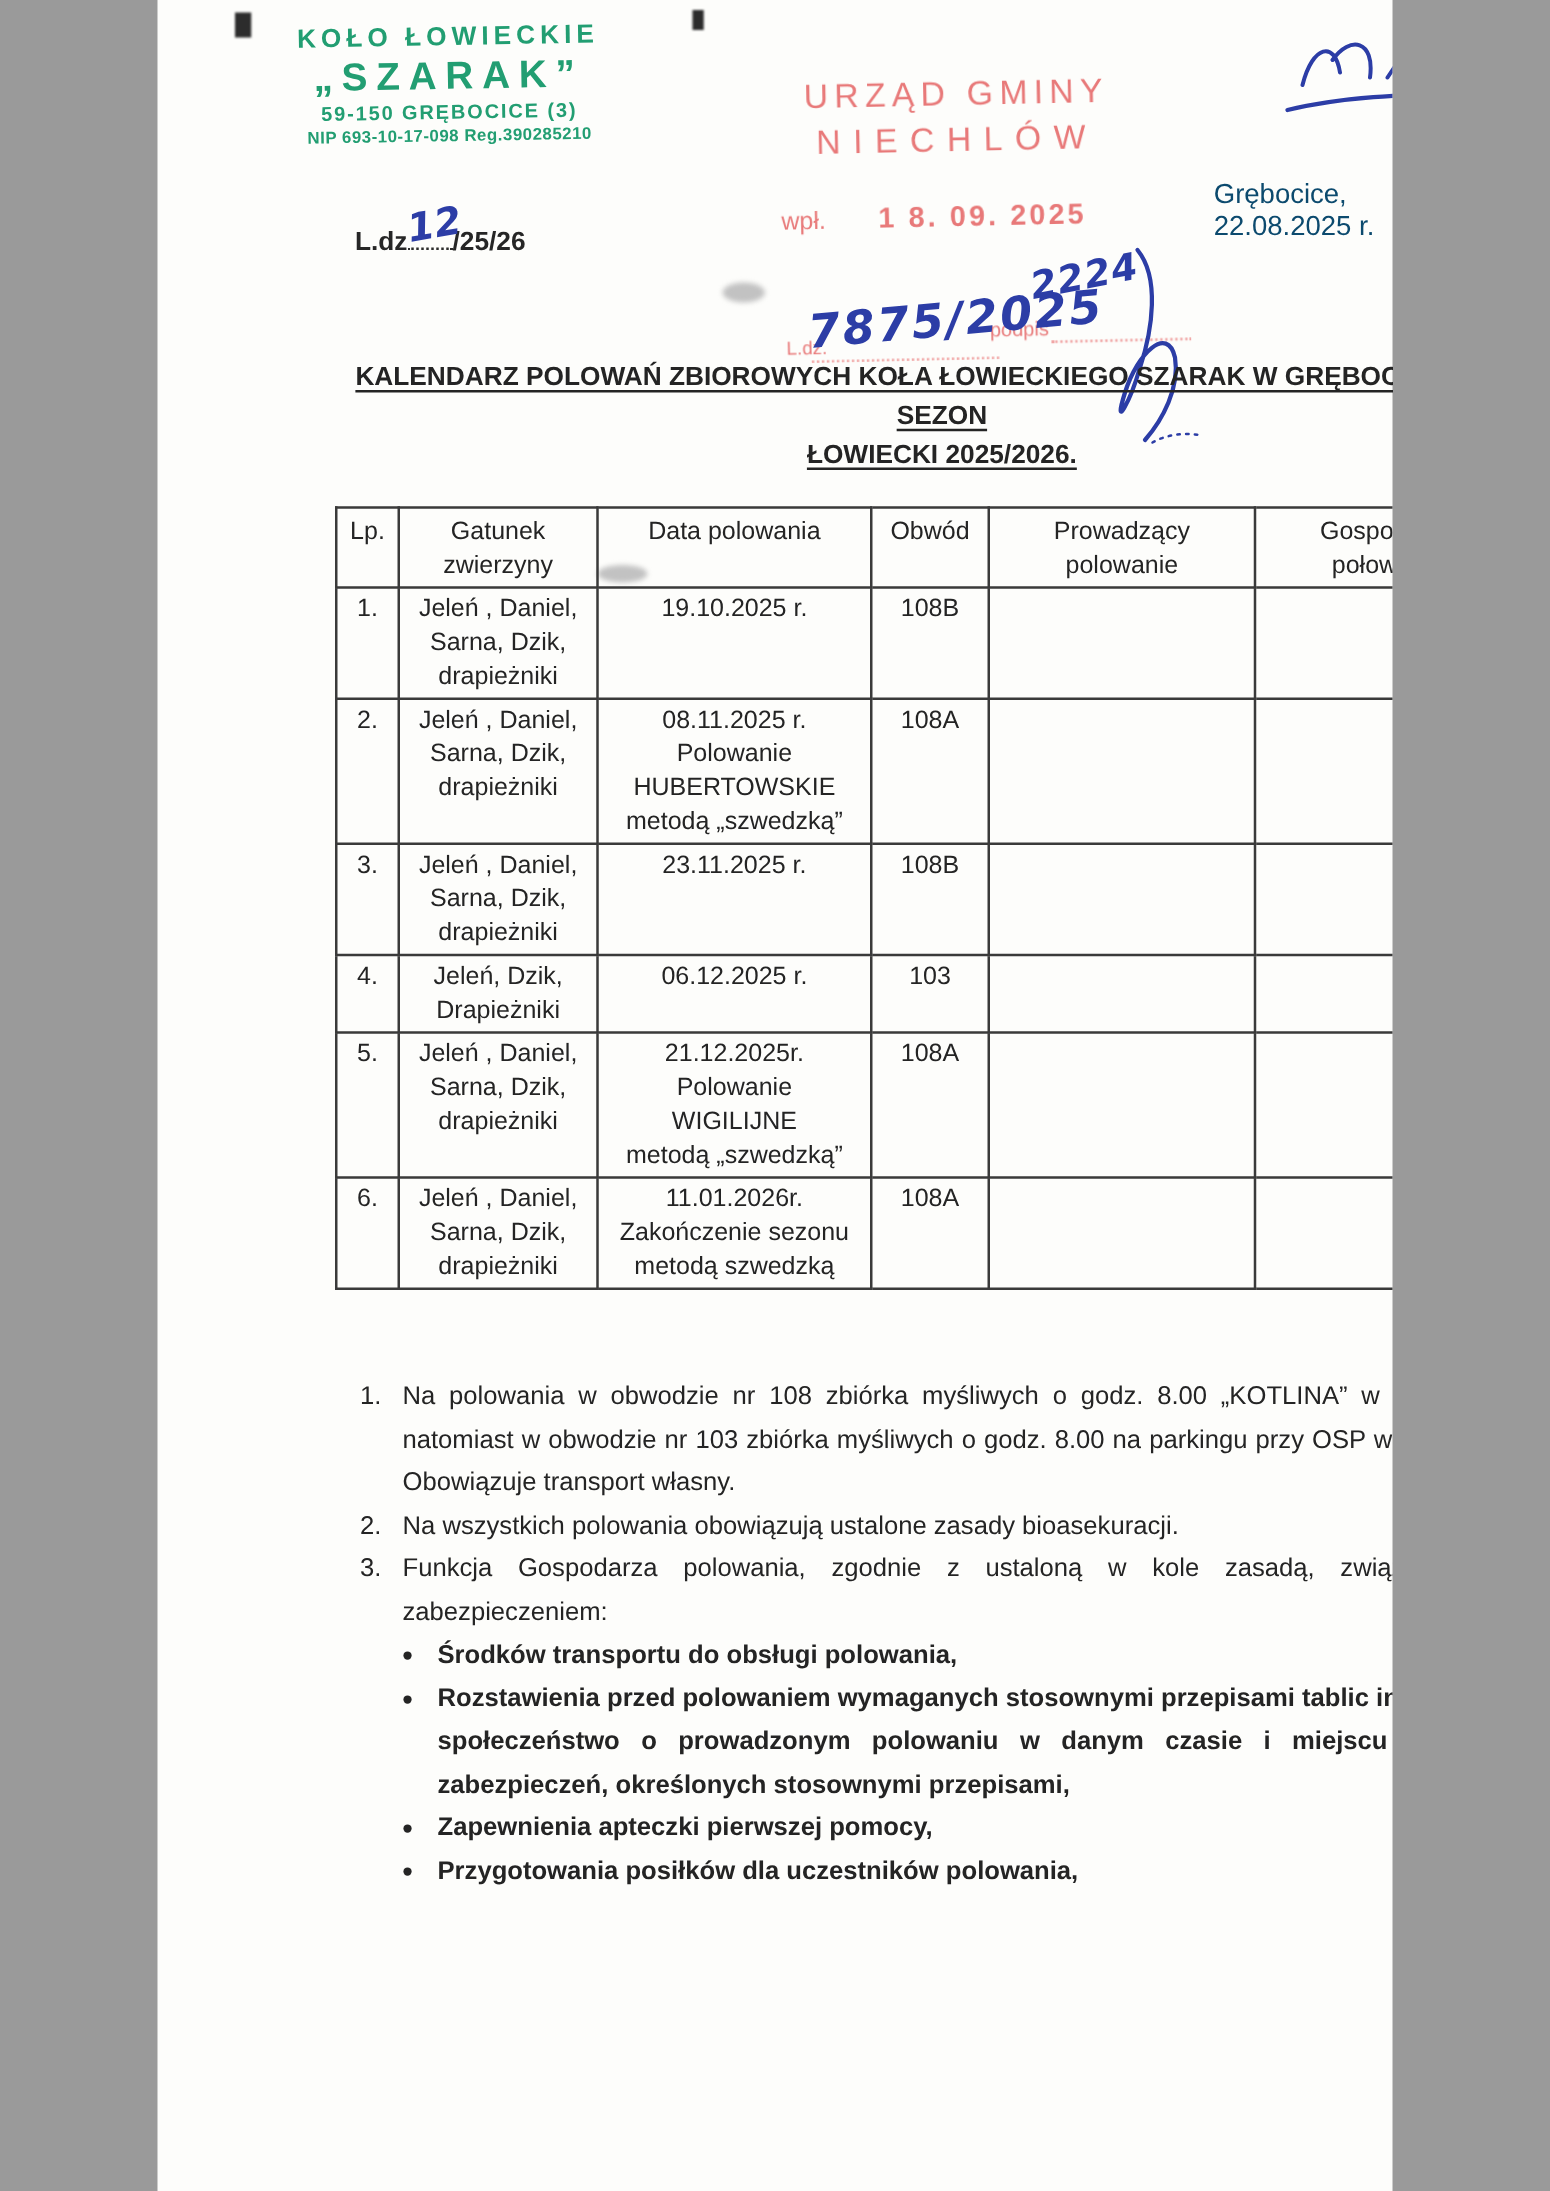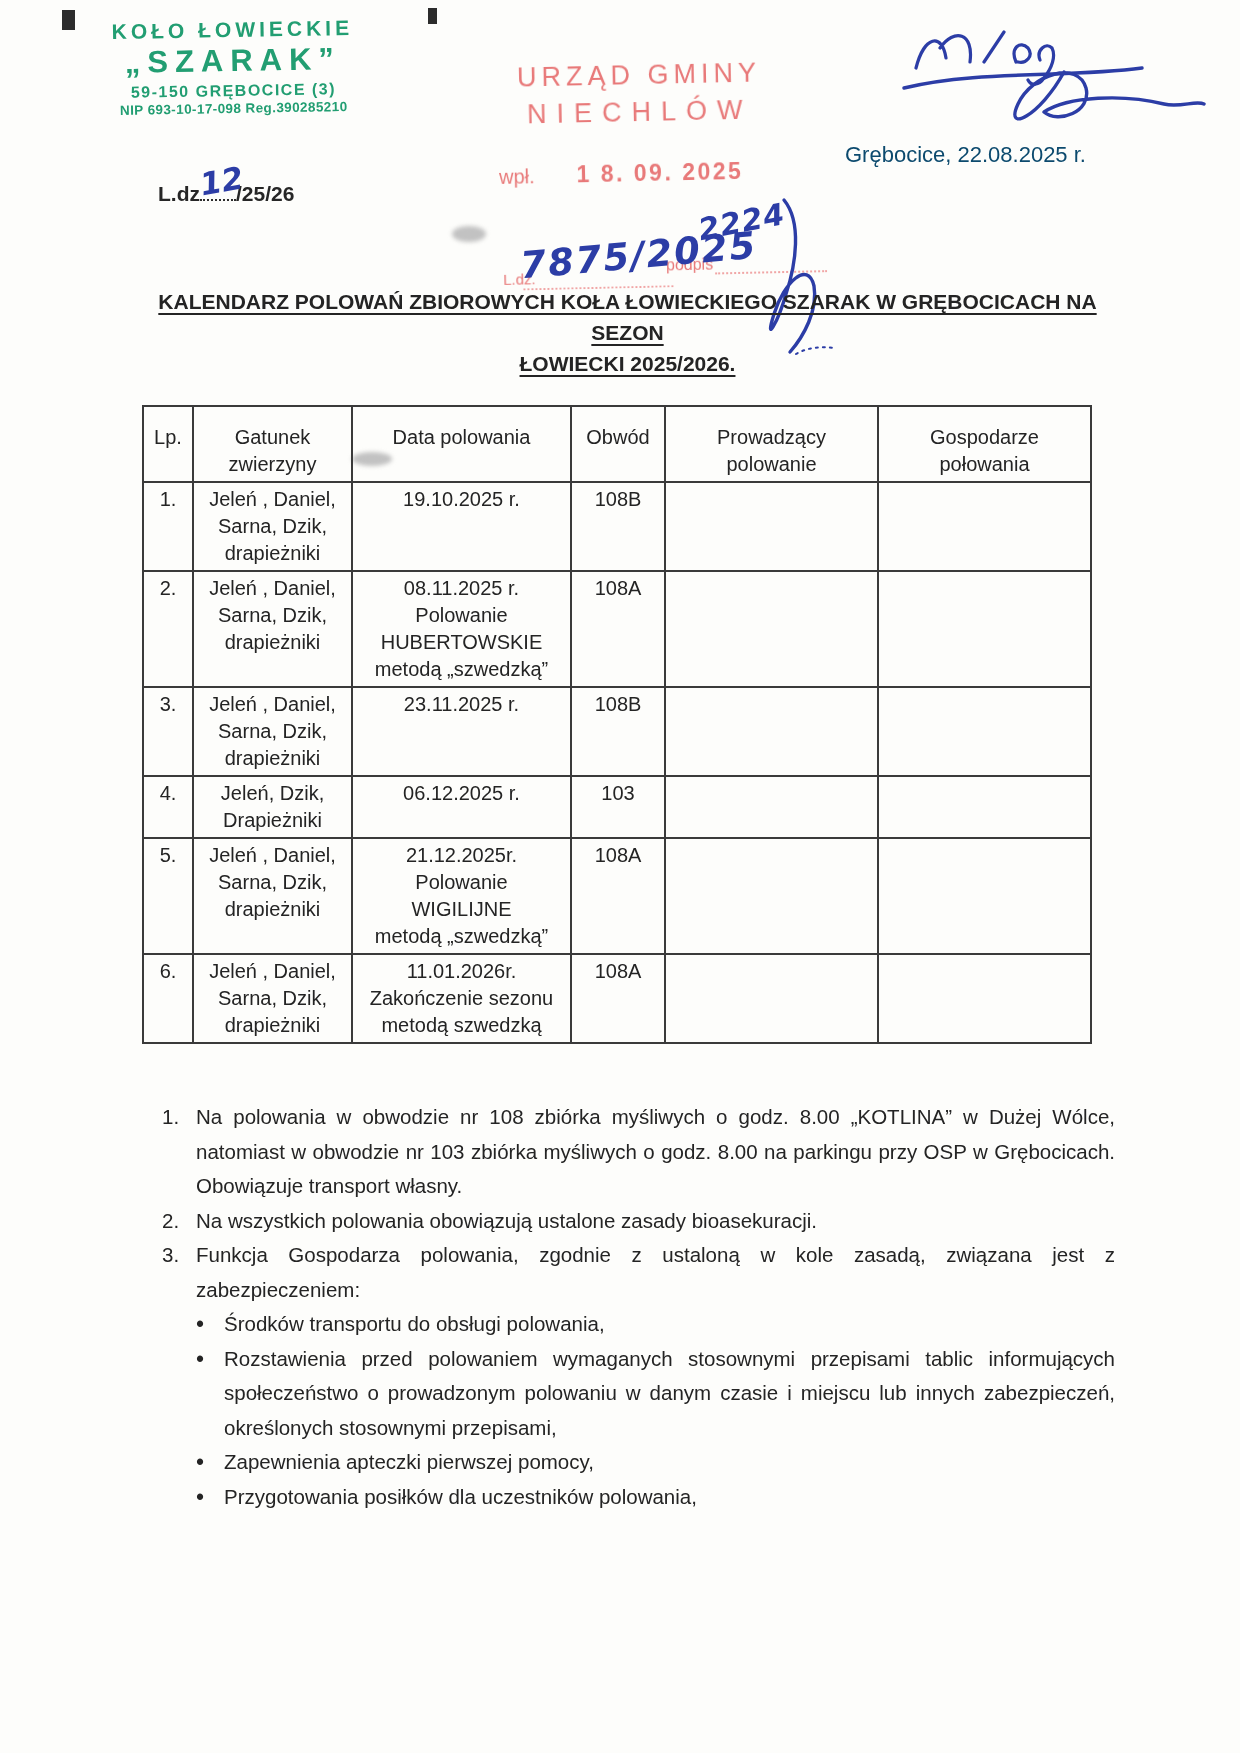--- a/index.html
+++ b/index.html
@@ -1,16 +1,16 @@
 <!DOCTYPE html>
 <html><head>
 <meta charset="utf-8">
 <style>
   html,body{margin:0;padding:0;background:#9a9a9a;}
-  .page{position:relative;width:1240px;height:1753px;background:#fdfdfb;
+  .page{position:relative;width:988px;height:1753px;background:#fdfdfb;
         font-family:"Liberation Sans",sans-serif;color:#1f1f1f;overflow:hidden;margin:0 auto;}
 
   
   .green-stamp{position:absolute;left:94px;top:18px;width:278px;color:#17996b;
                text-align:center;transform:rotate(-1deg);opacity:.95;font-weight:700;}
   .gs1{font-size:21px;letter-spacing:4px;}
   .gs2{font-size:31px;letter-spacing:7px;margin-top:1px;}
   .gs3{font-size:16px;letter-spacing:1.5px;margin-top:3px;}
   .gs4{font-size:13.5px;letter-spacing:.4px;margin-top:1px;}
 
@@ -46,28 +46,28 @@
   
   .doc-title{position:absolute;left:140px;top:286px;width:975px;text-align:center;
              font-size:21px;font-weight:700;line-height:31px;color:#242424;}
   .doc-title .u{text-decoration:underline;text-underline-offset:4px;text-decoration-thickness:2px;}
 
   
   .doc-table{position:absolute;left:142px;top:405px;width:948px;border-collapse:collapse;
              table-layout:fixed;font-size:20px;line-height:27px;color:#242424;}
   .doc-table th,.doc-table td{border:2px solid #3a3a3a;vertical-align:top;text-align:center;
              padding:3px 2px;font-weight:400;white-space:pre-line;overflow:hidden;}
-  .doc-table th{font-weight:400;padding-top:17px;}
+  .doc-table th{font-weight:400;padding-top:5px;}
 
   
   .notes{position:absolute;left:140px;top:1100px;width:975px;font-size:20.5px;
          line-height:34.5px;color:#242424;}
   .note{position:relative;padding-left:56px;text-align:justify;}
   .note .num{position:absolute;left:22px;}
-  .bullet-item{position:relative;padding-left:84px;text-align:justify;}
+  .bullet-item{position:relative;padding-left:84px;text-align:justify;font-weight:bold;}
   .bullet-item::before{content:"\2022";position:absolute;left:56px;font-size:23px;}
 
   
   .speck{position:absolute;background:#2c2c2c;filter:blur(.7px);}
   .blob{position:absolute;background:#c2c2c2;filter:blur(2px);border-radius:50%;}
   svg.sig path{fill:none;stroke:#2c3da6;stroke-linecap:round;stroke-linejoin:round;}
 </style>
 </head>
 <body>
 

